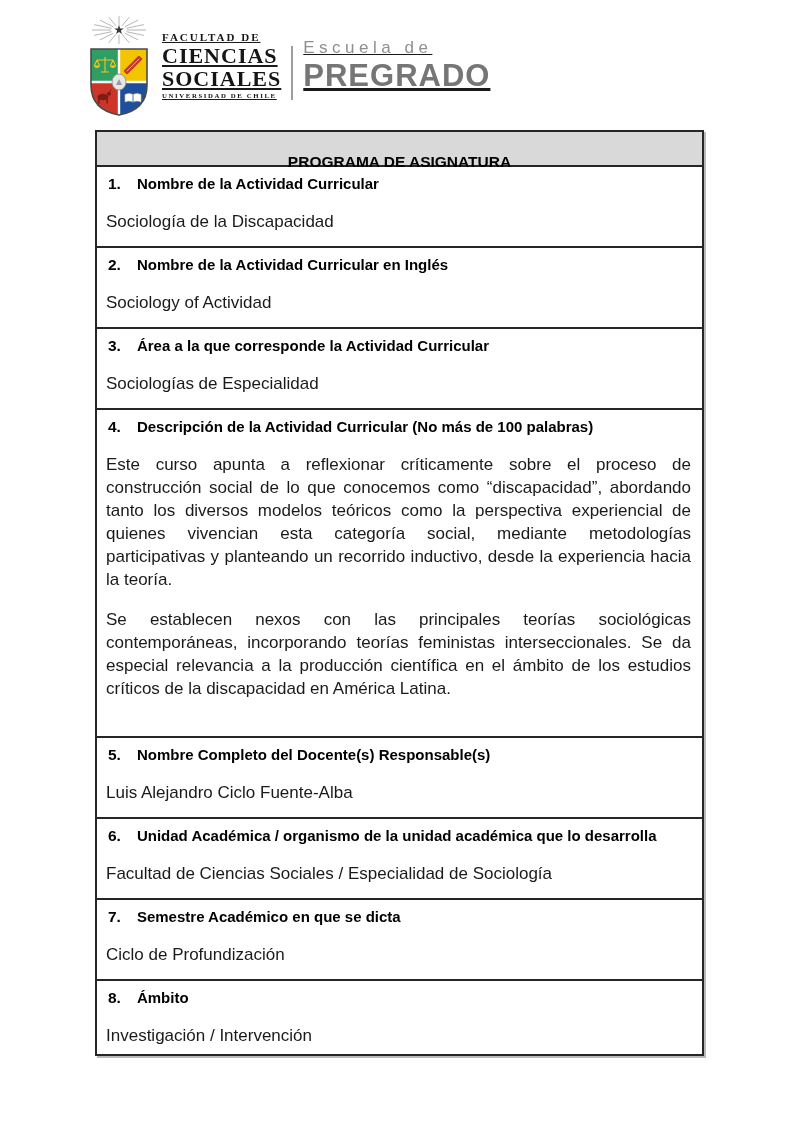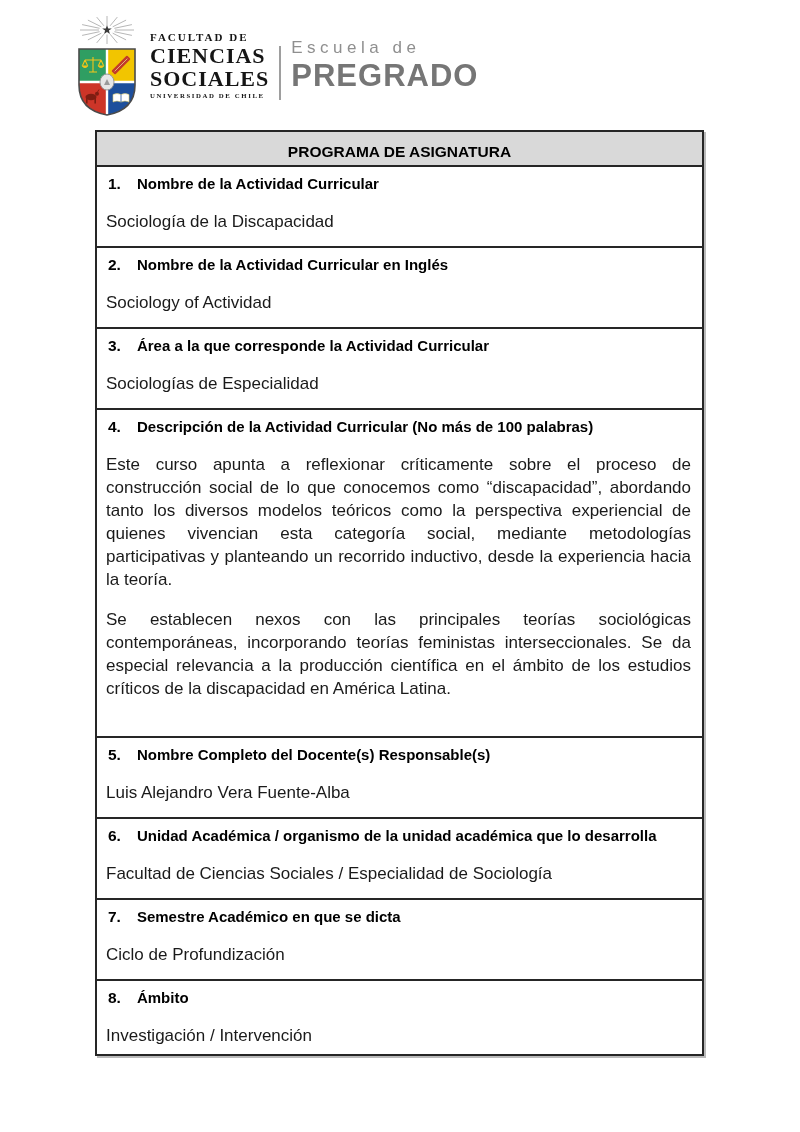--- a/index.html
+++ b/index.html
@@ -4,22 +4,22 @@
 <style>
   html,body{margin:0;padding:0;background:#ffffff;}
   body{
     width:800px;height:1132px;position:relative;
     font-family:"Liberation Sans", sans-serif;color:#1a1a1a;
   }
   .page{position:absolute;inset:0;background:#fff;overflow:hidden;}
 
   
   .logo-block{
-    position:absolute;top:14px;left:76px;
-    display:flex;align-items:center;
+    position:absolute;top:14px;left:88px;
+    display:flex;align-items:center;text-decoration:underline;
   }
   .shield-svg{display:block;}
   .faculty-text{
     margin-left:12px;
     font-family:"Liberation Serif", serif;color:#151515;
     line-height:1;
   }
   .fac-small{font-size:11px;font-weight:bold;letter-spacing:2px;margin-bottom:2px;}
   .fac-big{font-size:22px;font-weight:bold;letter-spacing:1px;line-height:1.02;}
   .fac-univ{font-size:6.8px;font-weight:bold;letter-spacing:1.6px;margin-top:3px;}
@@ -35,21 +35,21 @@
     position:absolute;left:95px;top:130px;width:609px;
     border:2px solid #262626;background:#fff;
     box-shadow:2px 2px 0 rgba(130,130,130,.55);
     box-sizing:border-box;
   }
   .table-header{
     background:#d9d9d9;
     border-bottom:2px solid #262626;
     height:35px;box-sizing:border-box;
     text-align:center;font-weight:bold;font-size:15.5px;
-    padding-top:11px;color:#000;
+    padding-top:21px;color:#000;
   }
   .row{
     border-bottom:2px solid #262626;
     min-height:71px;box-sizing:border-box;
     padding:8px 0 0 0;
   }
   .table-body .row:nth-child(4){min-height:328px;}
   .row:last-child{border-bottom:none;min-height:73px;}
   .row-heading{
     display:flex;align-items:baseline;
@@ -196,21 +196,21 @@
             <p>Se establecen nexos con las principales teorías sociológicas contemporáneas, incorporando teorías feministas interseccionales. Se da especial relevancia a la producción científica en el ámbito de los estudios críticos de la discapacidad en América Latina.</p>
           </div>
   </section>
 
   <section class="row">
     <div class="row-heading">
       <span class="row-num">5.</span>
       <span class="row-title">Nombre Completo del Docente(s) Responsable(s)</span>
     </div>
     <div class="row-values">
-            <p>Luis Alejandro Vera Fuente-Alba</p>
+            <p>Luis Alejandro Ciclo Fuente-Alba</p>
           </div>
   </section>
 
   <section class="row">
     <div class="row-heading">
       <span class="row-num">6.</span>
       <span class="row-title">Unidad Académica / organismo de la unidad académica que lo desarrolla</span>
     </div>
     <div class="row-values">
             <p>Facultad de Ciencias Sociales / Especialidad de Sociología</p>

